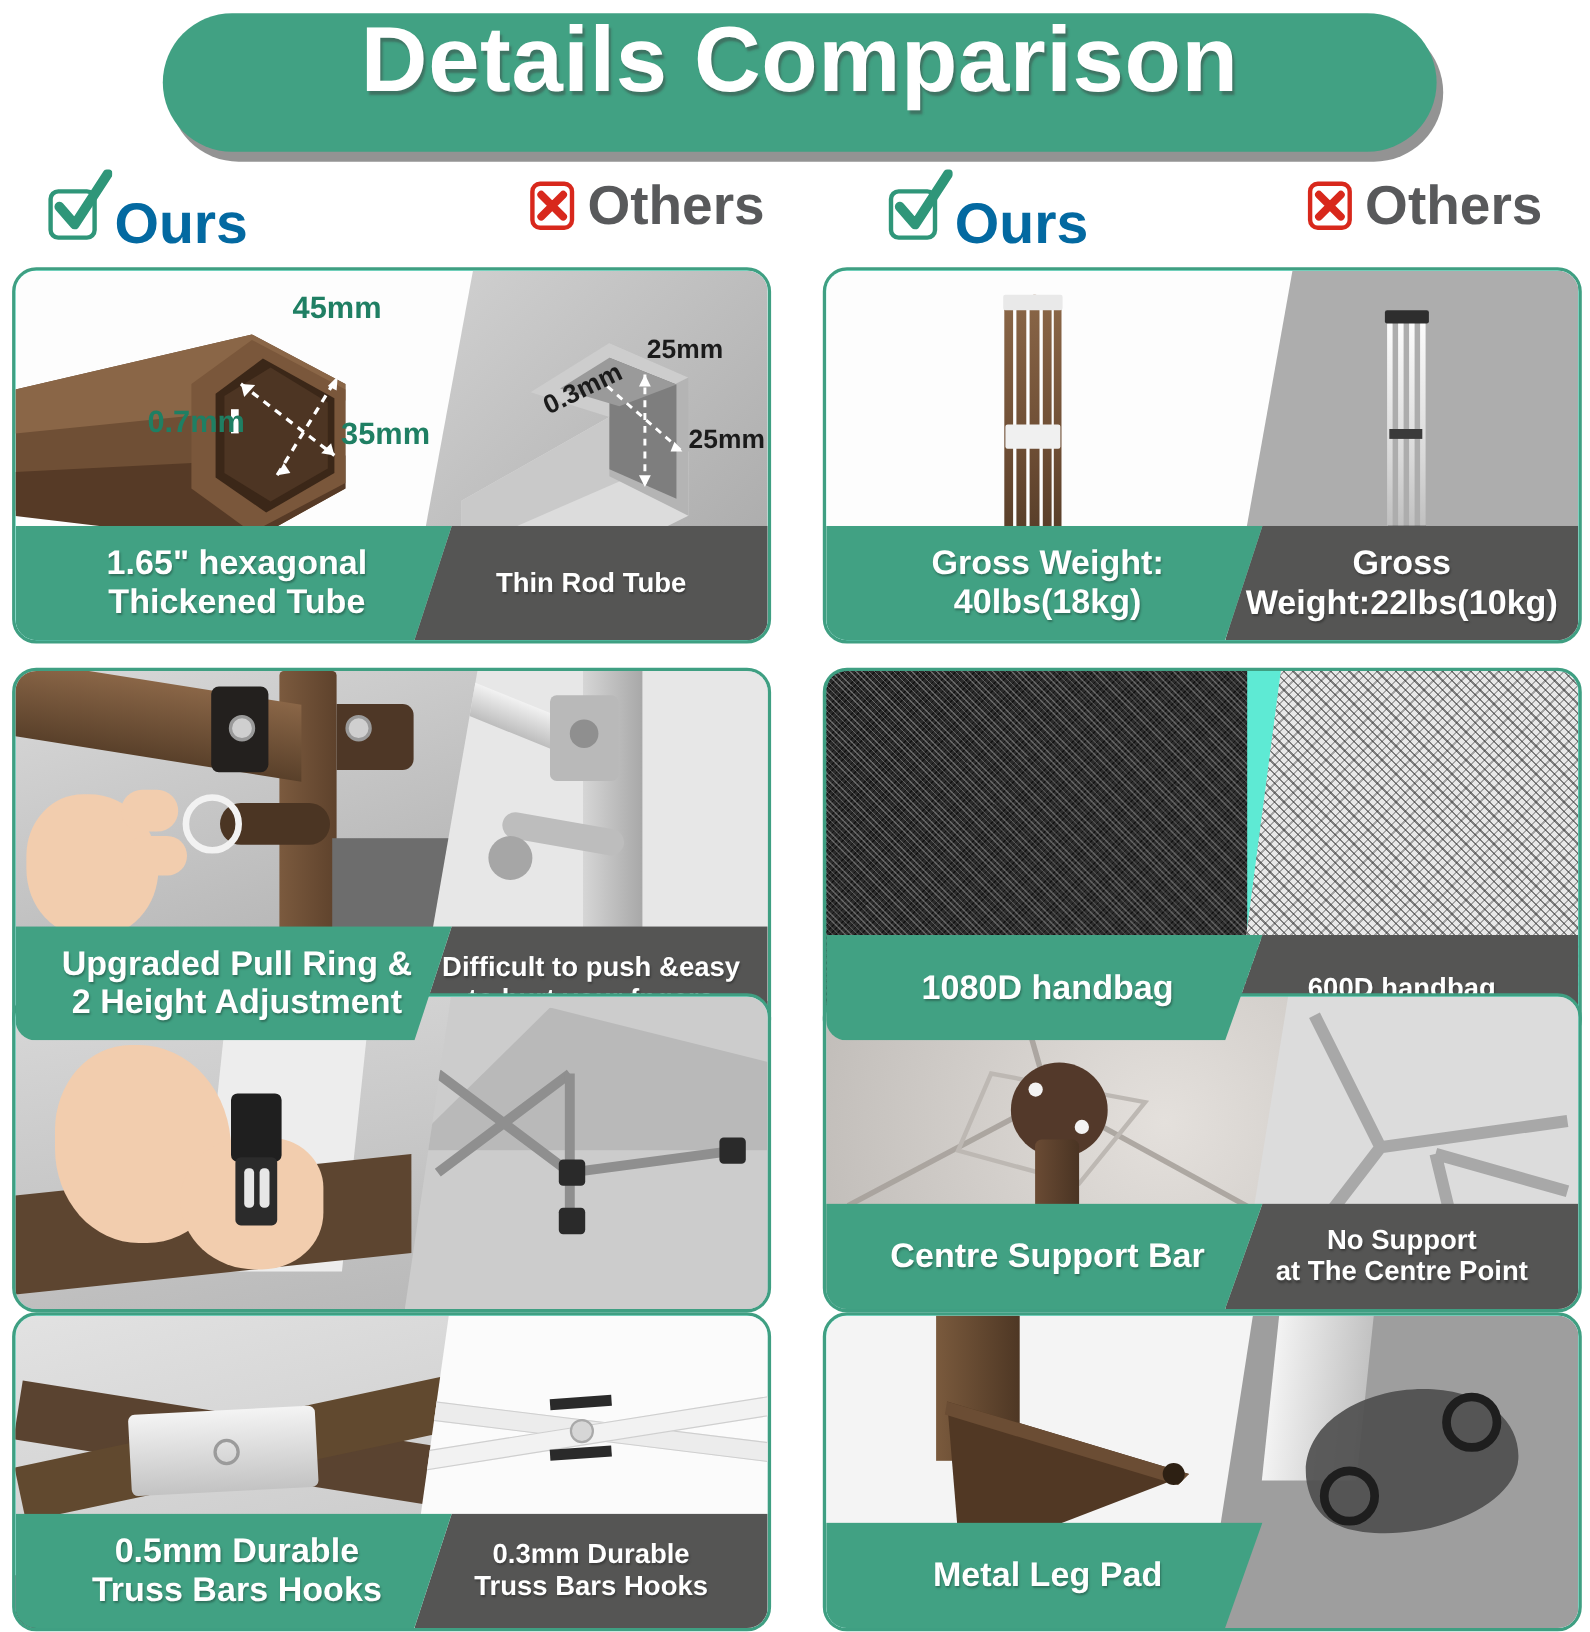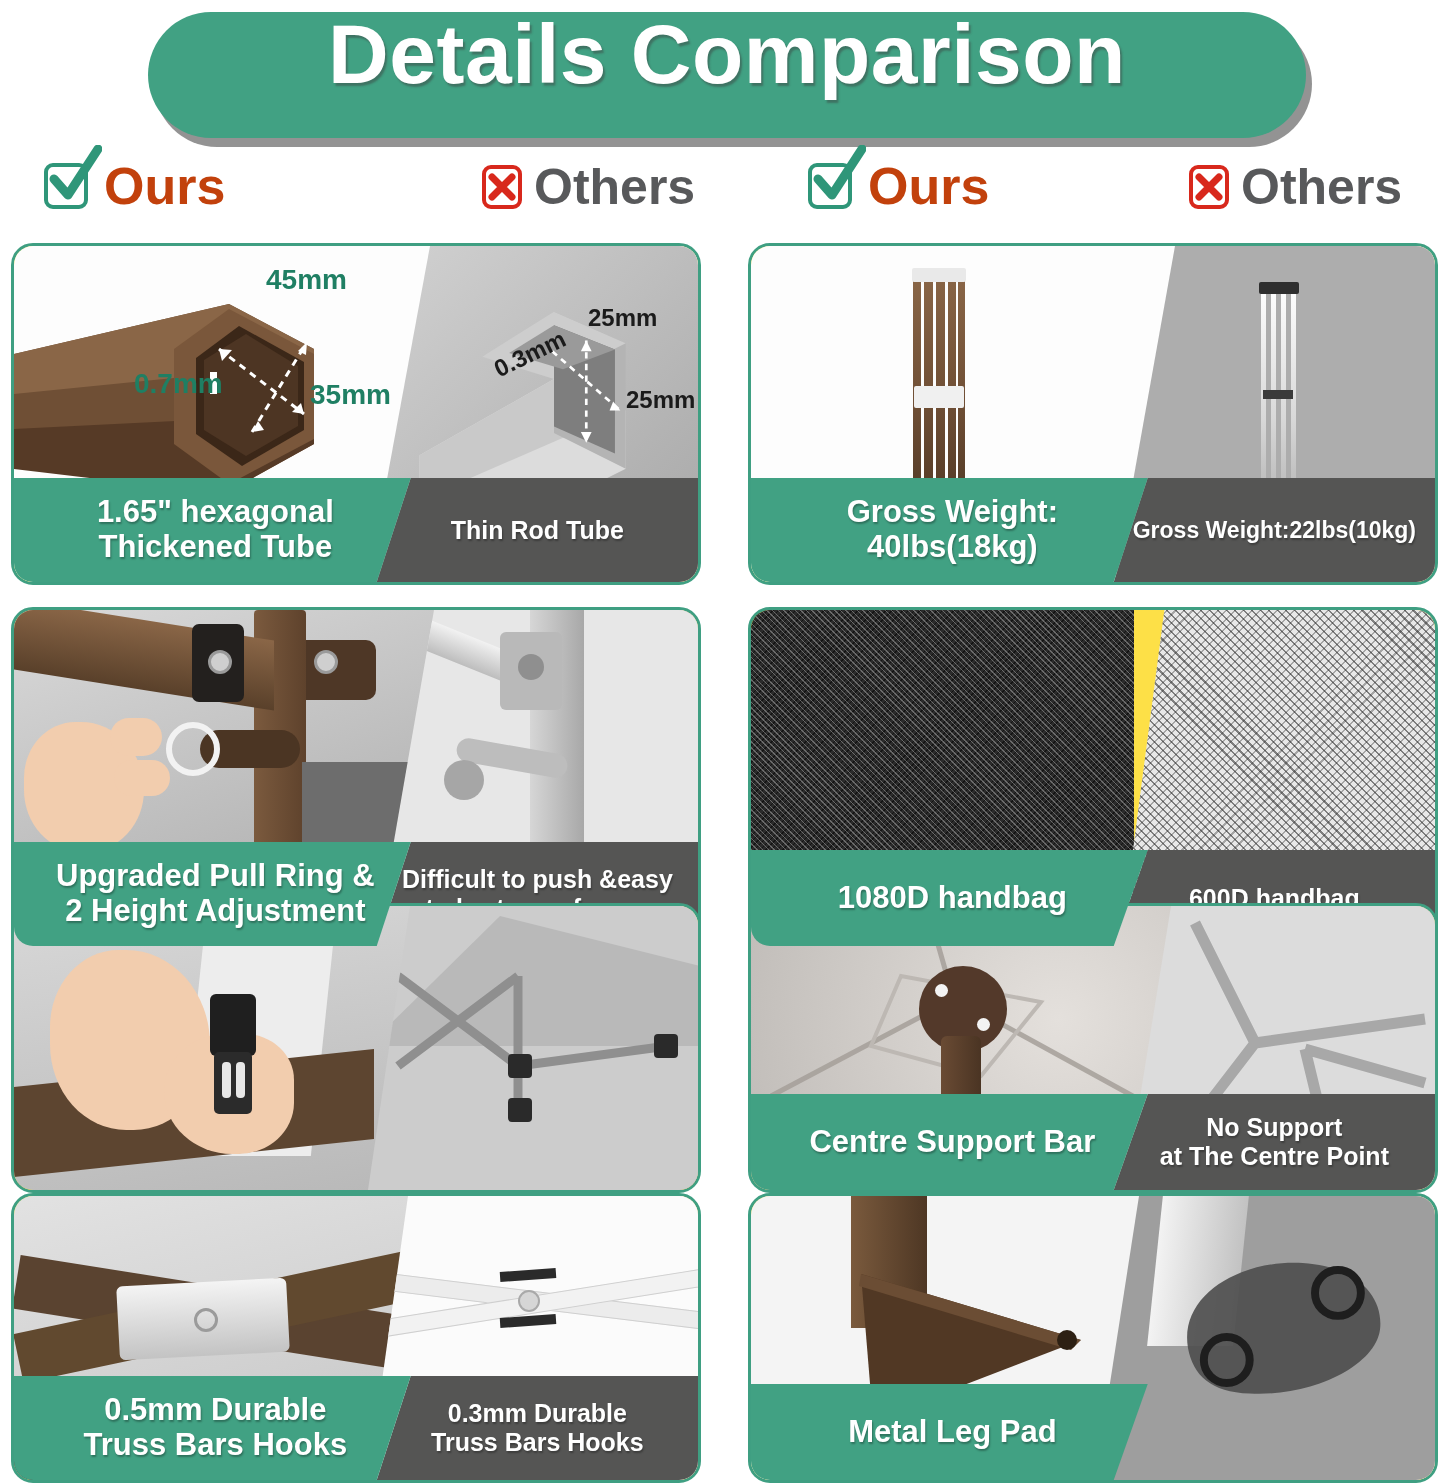--- a/index.html
+++ b/index.html
@@ -42,29 +42,29 @@
   }
   .check-box .tick {
     position: absolute; left: -2px; top: -22px; width: 56px; height: 60px;
   }
   .x-box {
     position: relative; width: 40px; height: 44px;
     border: 4px solid #d8281c; border-radius: 9px;
     display: flex; align-items: center; justify-content: center;
   }
   .x-box .xmark { width: 30px; height: 30px; }
-  .hdr-ours { color: #c2410c; font-size: 52px; font-weight: bold; line-height: 1; }
+  .hdr-ours { color: #0369a1; font-size: 52px; font-weight: bold; line-height: 1; margin-top: 18px; }
   .hdr-others { color: #58595b; font-size: 50px; font-weight: bold; line-height: 1; margin-left: -4px; }
 
   
   .grid { position: absolute; left: 0; top: 243px; width: 1445px; }
   .card {
     position: absolute; width: 690px; height: 342px;
     border: 3px solid #3f9f82; border-radius: 22px;
-    overflow: hidden; background: #fde047;
+    overflow: hidden; background: #5eead4;
   }
   .card.col-l { left: 11px; }
   .card.col-r { left: 748px; }
   .card.row-1 { top: 0; }
   .card.row-2 { top: 364px; }
   .card.row-3 { top: 660px; }
   .card.row-4 { top: 950px; }
   .card.short { height: 290px; }
 
   .imgarea { position: absolute; inset: 0; overflow: hidden; }
@@ -91,21 +91,21 @@
   }
   .cap-right {
     position: relative; background: #555554; color: #fff;
     display: flex; align-items: center; justify-content: center;
     text-align: center; padding: 0 14px;
     font-weight: bold; font-size: 25px; line-height: 1.15;
     text-shadow: 1px 2px 2px rgba(0,0,0,.30);
     flex: 1 1 auto; margin-left: -34px;
     clip-path: polygon(34px 0, 100% 0, 100% 100%, 0 100%);
   }
-  .cap-right.sm { font-size: 23px; }
+  .cap-right.sm { font-size: 31px; }
 
   
   .bg-white { position: absolute; inset: 0; background: #fdfdfd; }
 
   .dim-label { position: absolute; font-weight: bold; white-space: nowrap; }
   .dim-green { color: #1f7f63; font-size: 28px; }
   .dim-dark  { color: #1b1b1b; font-size: 24px; }
 
   
   .weave-dark {

